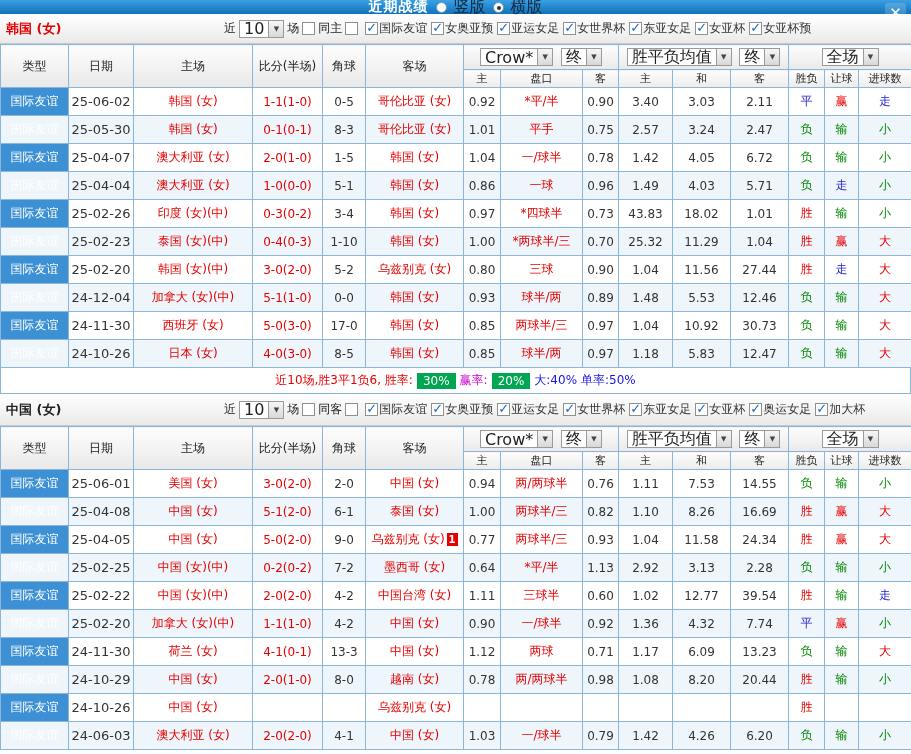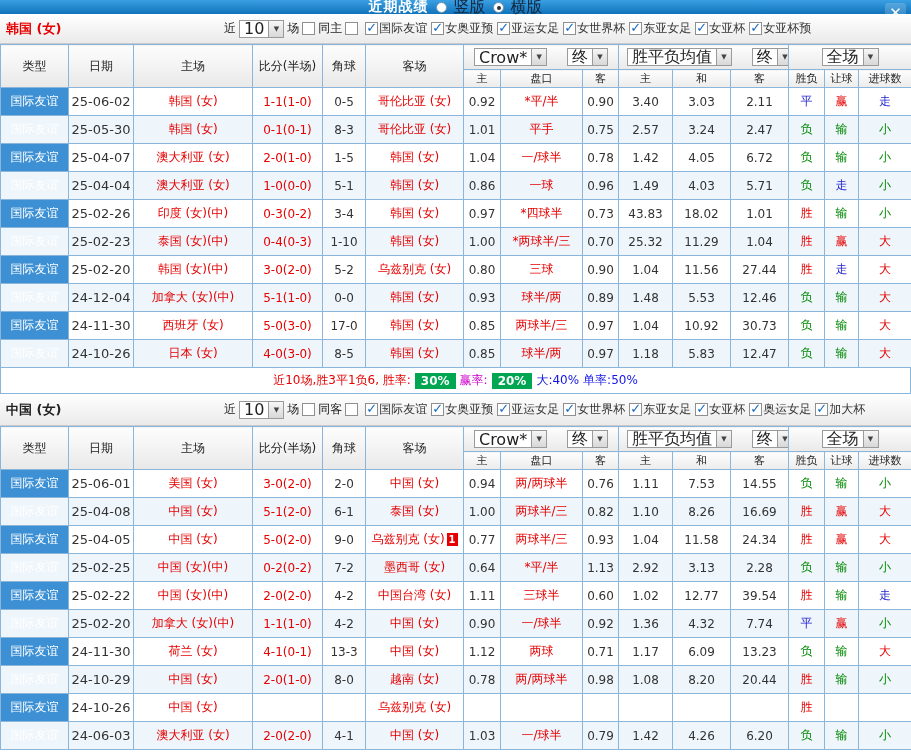--- a/index.html
+++ b/index.html
@@ -27,39 +27,39 @@
 .arr{width:15px;align-self:stretch;border-left:1px solid #9a9a9a;background:linear-gradient(#f6f6f6,#d8d8d8);font-size:7px;color:#444;display:flex;align-items:center;justify-content:center}
 .cb{display:inline-block;width:13px;height:13px;border:1px solid #8f8f8f;background:#fff;position:relative;vertical-align:middle;cursor:pointer;flex:none}
 .cb.checked::after{content:"✓";position:absolute;left:0;top:-3px;color:#1668c7;font-size:13px;font-weight:bold}
 .leagues{display:inline-flex;align-items:center}
 .flt{display:inline-flex;align-items:center;gap:1px;margin-left:4px}
 
 
 table.grid{width:911px;border-collapse:collapse;table-layout:fixed}
 .grid th,.grid td{border:1px solid #8ab6dc;text-align:center;white-space:nowrap;overflow:hidden;font-size:12px}
 .grid thead .h1 th{height:25px;background:linear-gradient(#fdfdfd,#e9e9e9);font-weight:normal;color:#222}
-.grid thead .h1 th .sel{margin:0 8px}
+.grid thead .h1 th .sel{margin:0 2px}
 .grid thead .h2 th{height:18px;background:linear-gradient(#fdfdfd,#ececec);font-weight:normal;font-size:11px;color:#222}
 .grid tbody td{height:28px}
 .grid tbody tr:nth-child(even) td{background:#eef5fb}
 .grid tbody td.type-cell{background:#3c90d3;color:#fff}
 td.team-cell,td.score-cell,td.handicap-cell{color:#e60000}
 td.date-cell{font-size:13px;color:#333}
 td.odds-cell,td.corner-cell{color:#333}
 .c-red{color:#e60000}
 .c-green{color:#008800}
 .c-blue{color:#2525cc}
 .card{display:inline-block;background:#e60000;color:#fff;font-size:10px;width:11px;line-height:13px;margin-left:2px;font-weight:bold;vertical-align:middle}
 
 
 .summary{height:26px;display:flex;align-items:center;justify-content:center;gap:4px;border:1px solid #8ab6dc;border-top:none;font-size:12px;background:#fff}
 .s-red{color:#e60000}
 .s-mag{color:#cc00cc}
 .s-blue{color:#1414e6}
-.rate-box{background:#00a651;color:#fff;padding:1px 6px;font-weight:bold}
+.rate-box{background:#00a651;color:#fff;padding:1px 6px;font-weight:normal}
 </style>
 </head>
 <body>
 
 <div class="titlebar">
   <span class="title">近期战绩</span>
   <span class="radio"></span>
   <span class="rlabel">竖版</span>
   <span class="radio on"></span>
   <span class="rlabel">横版</span>

